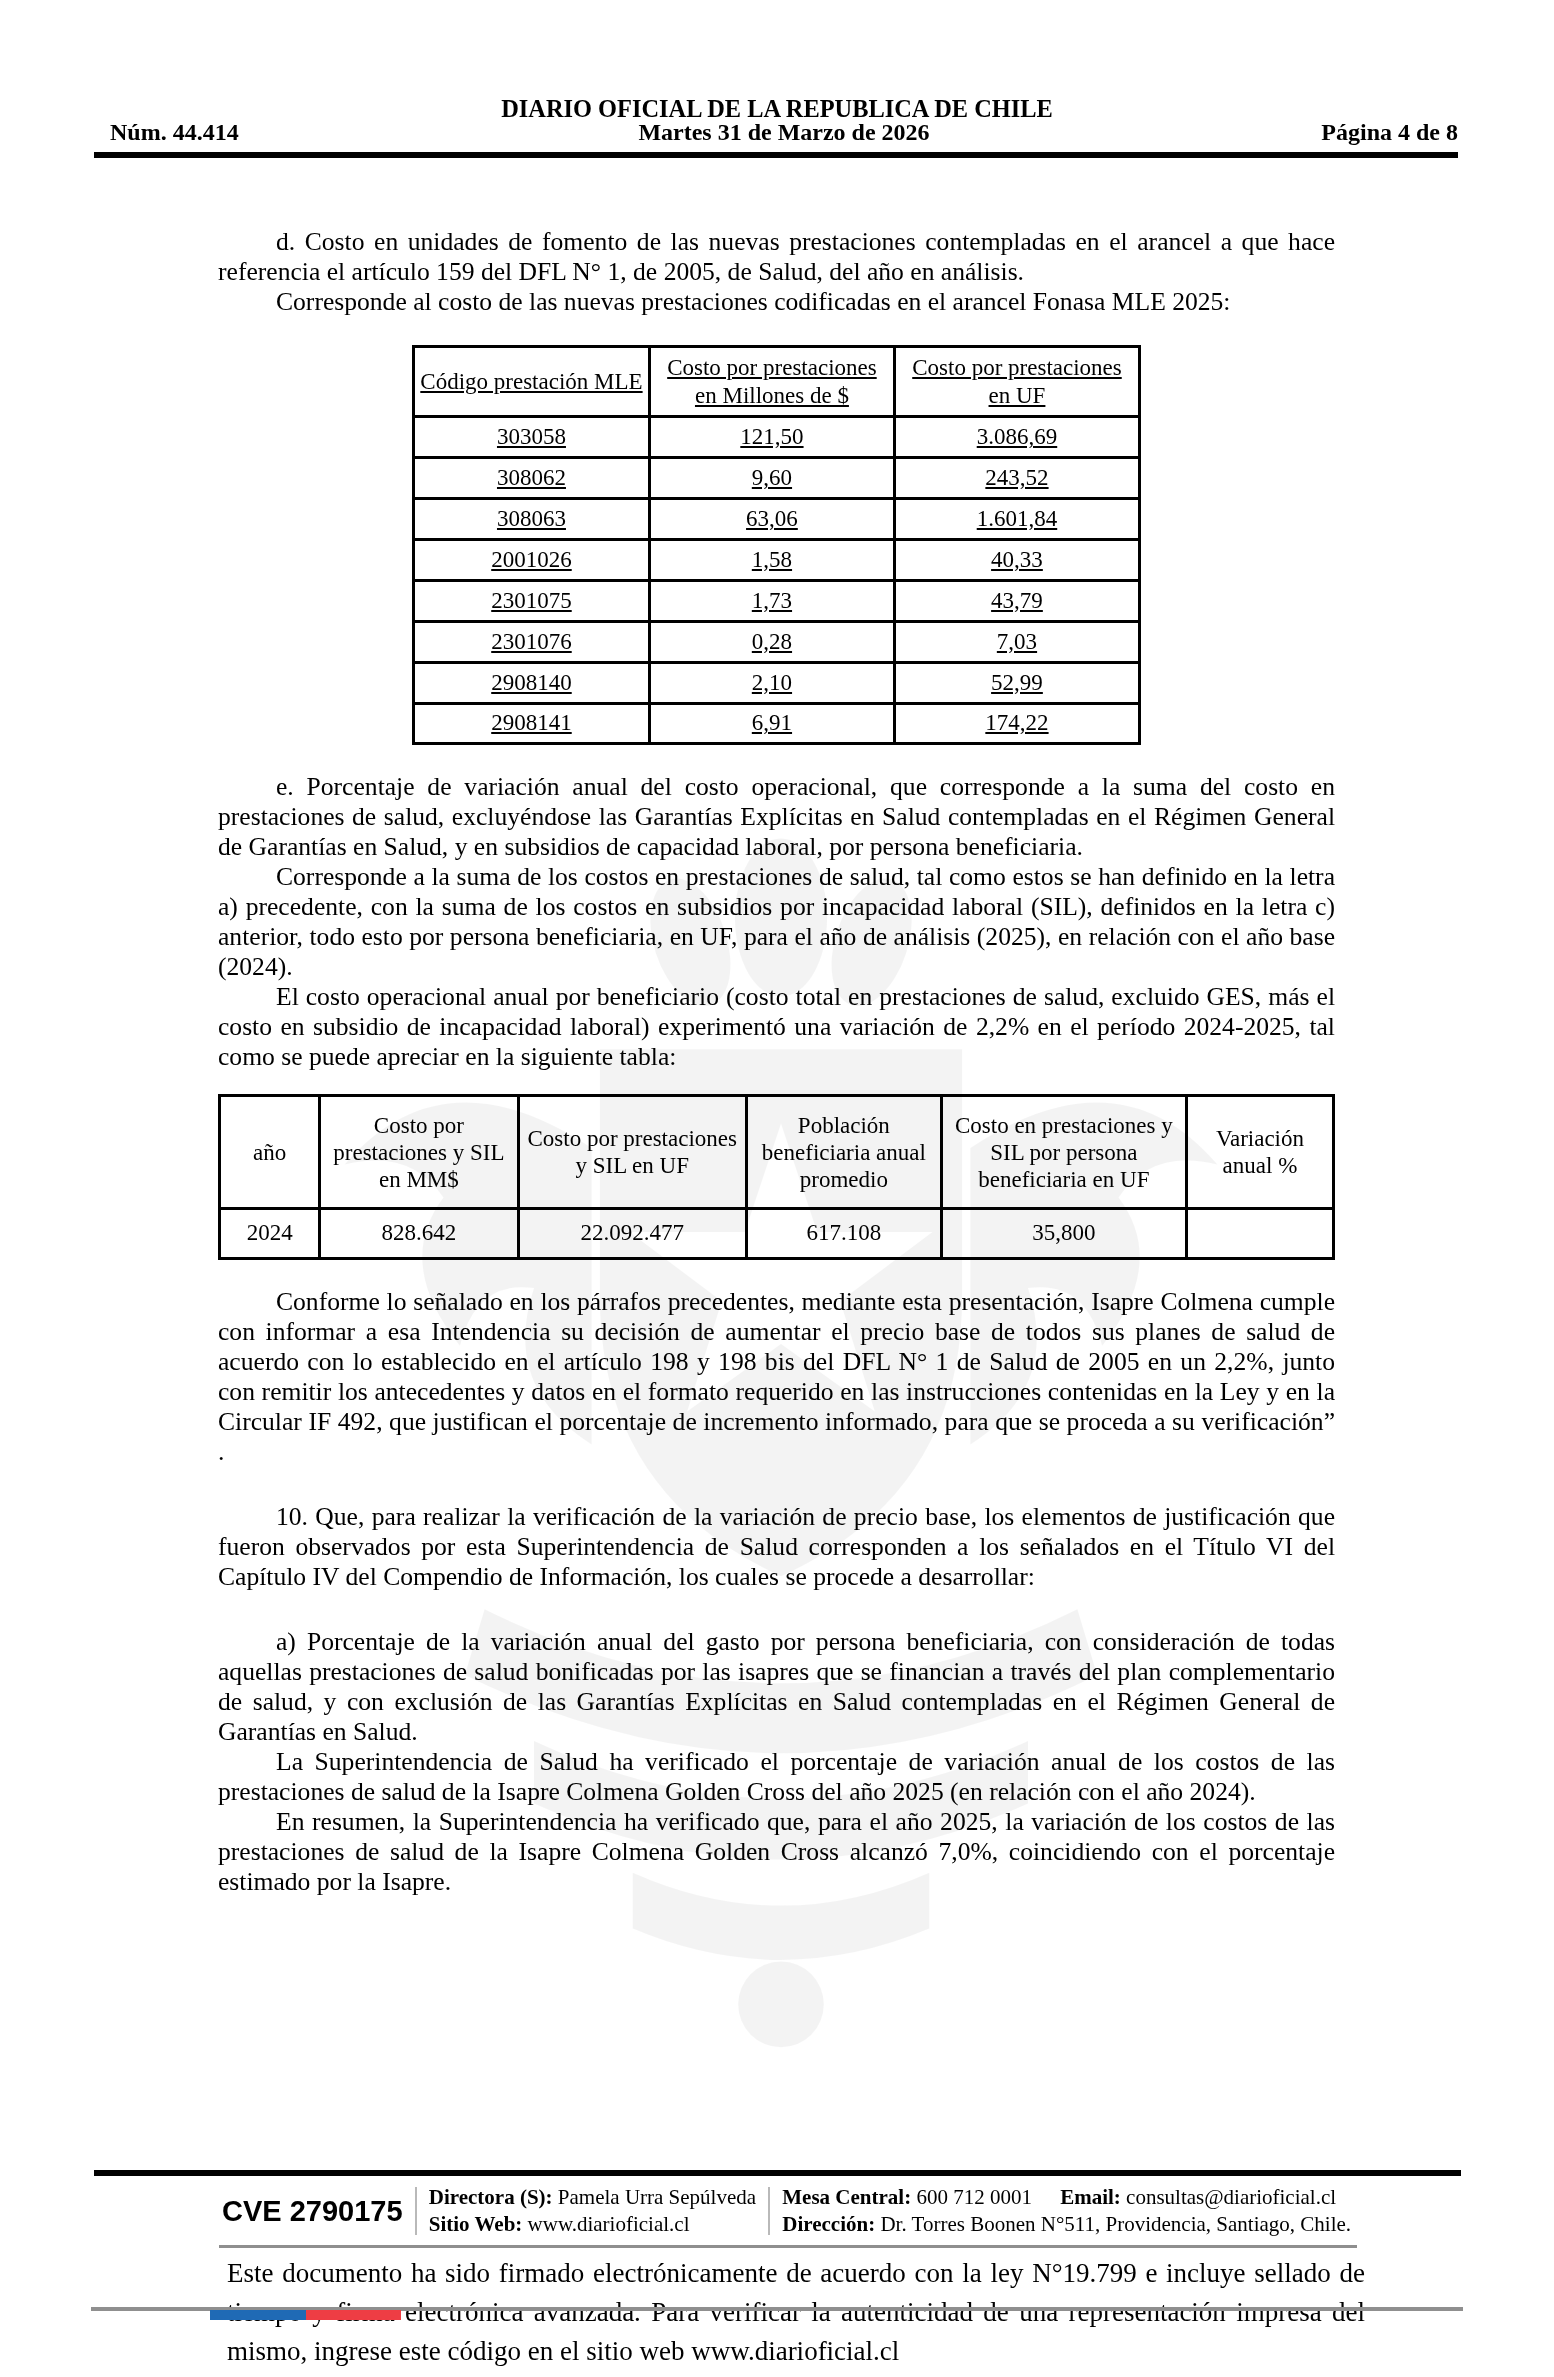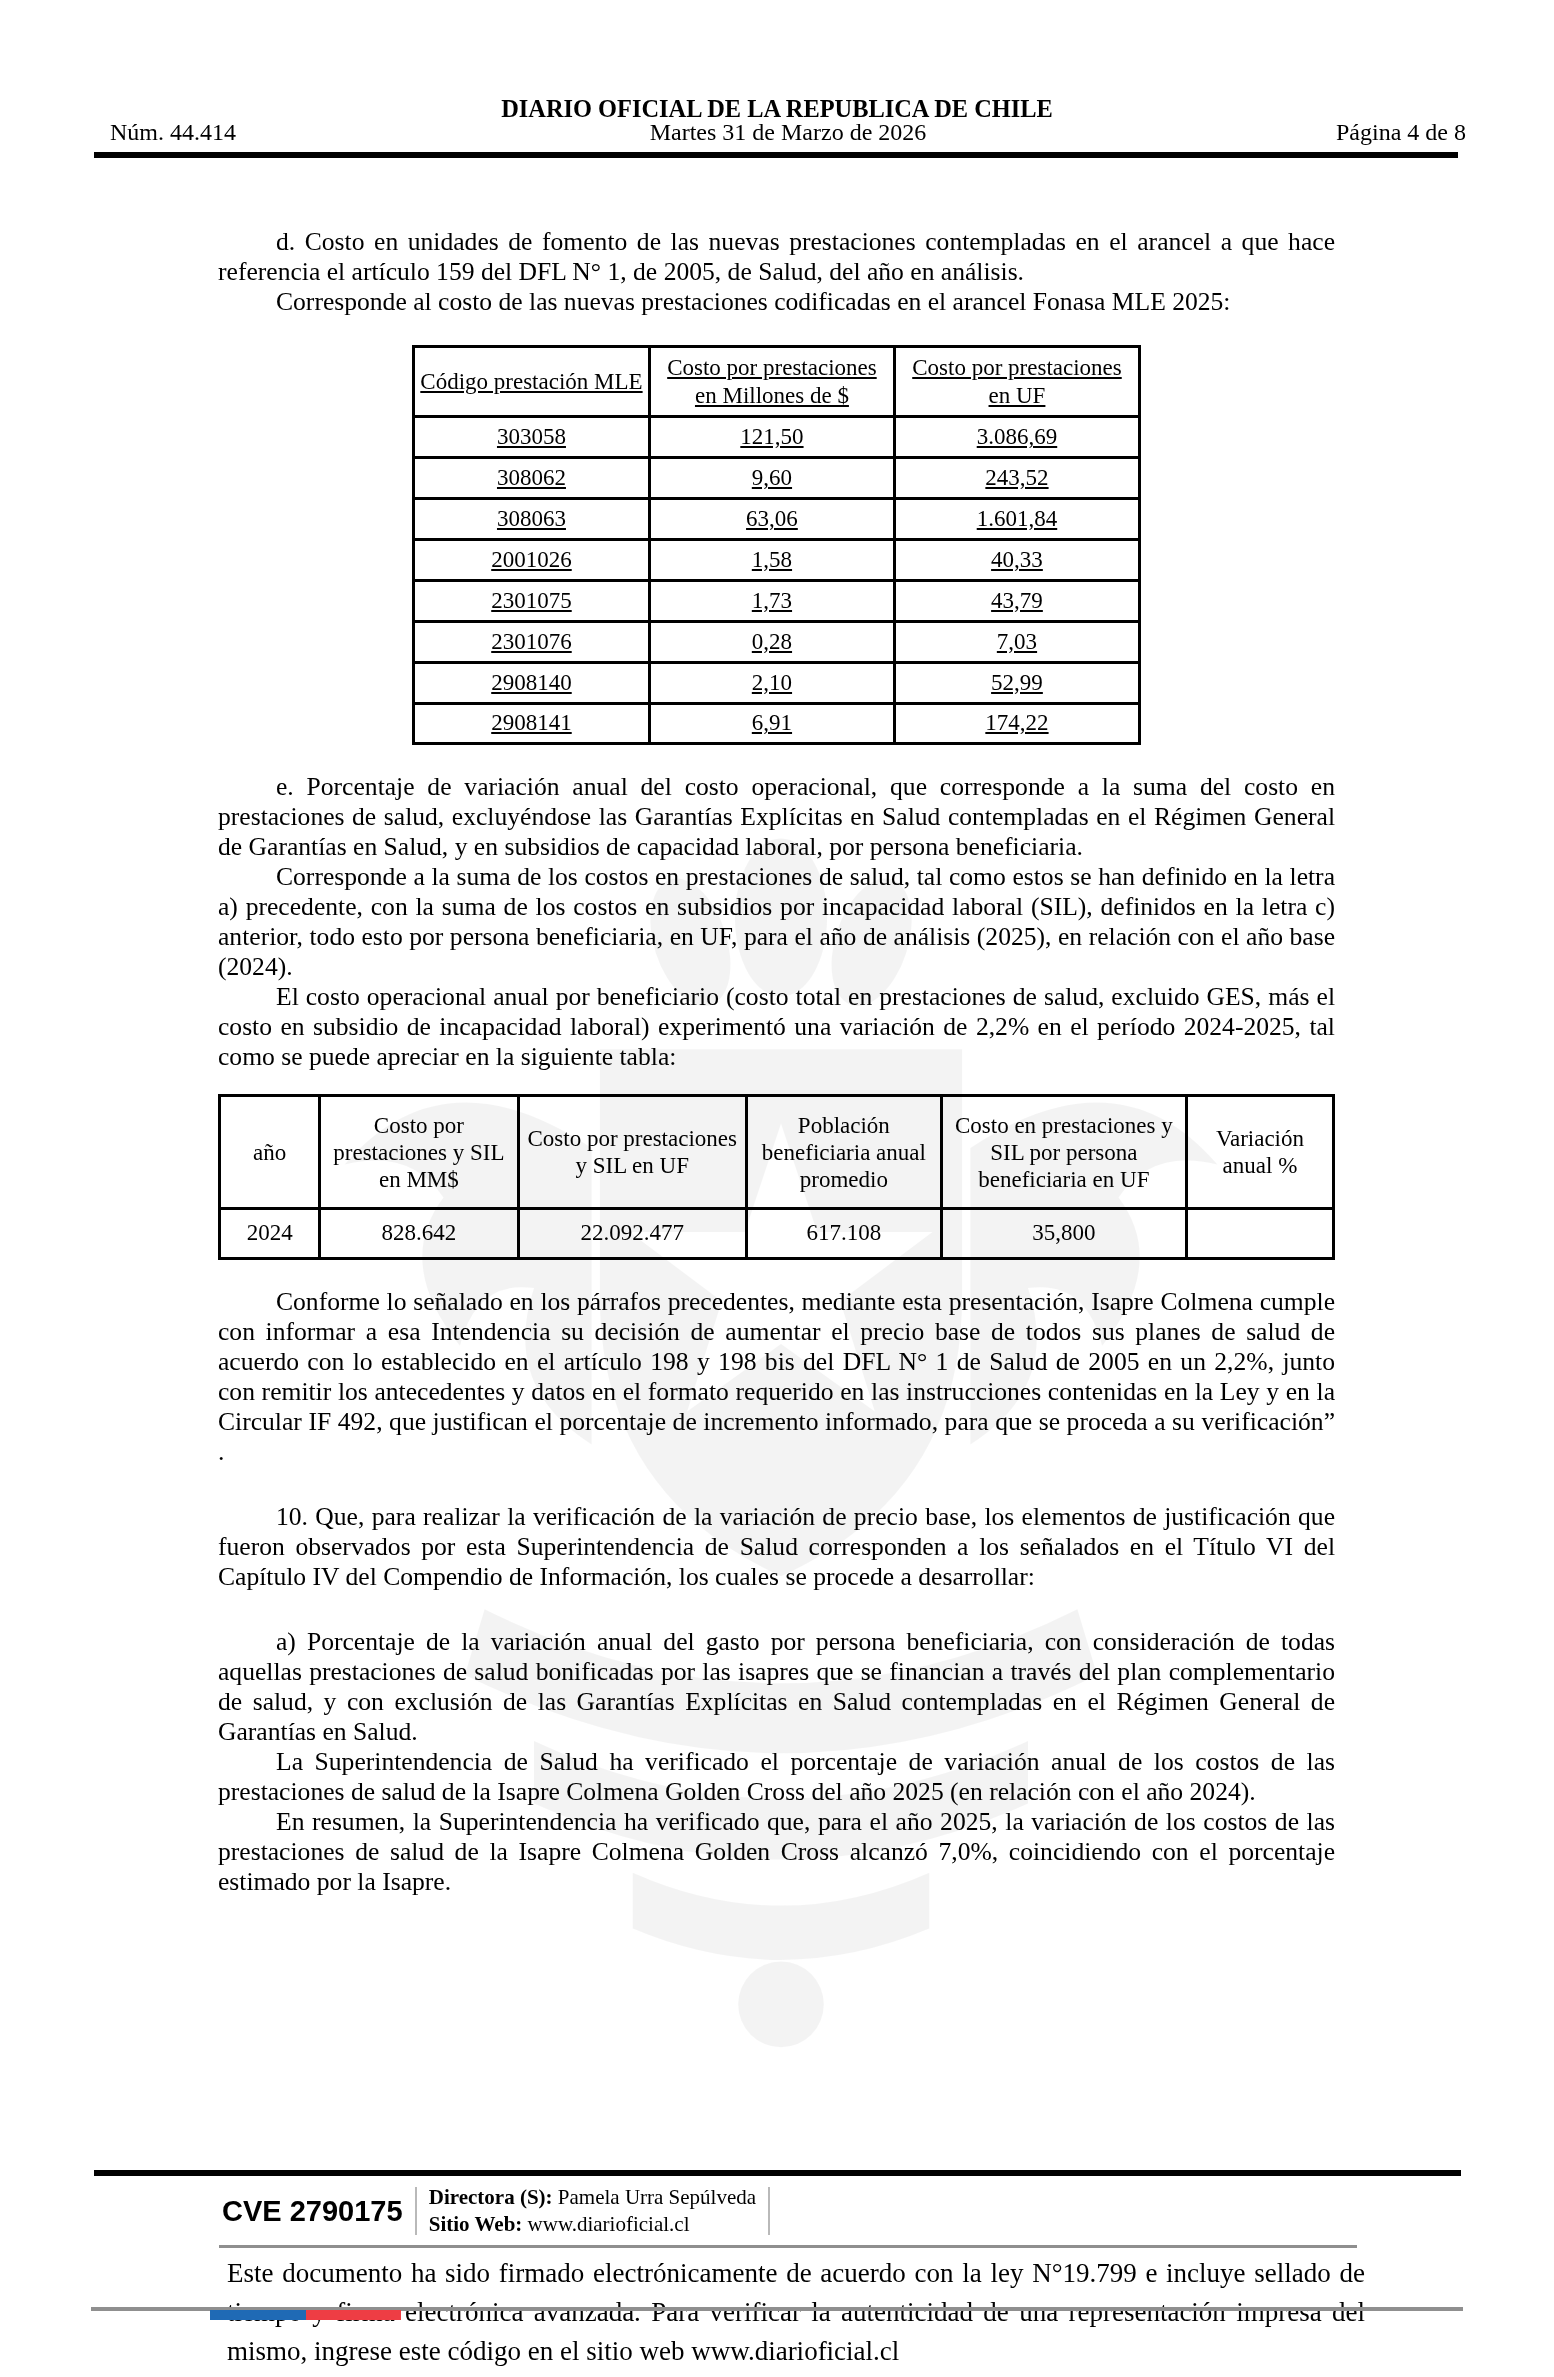--- a/index.html
+++ b/index.html
@@ -12,23 +12,23 @@
     overflow:hidden;
   }
   .page { position:absolute; inset:0; }
 
   
   .hdr-title {
     position:absolute; top:95px; left:0; right:0;
     text-align:center; font-weight:bold; font-size:24.4px;
   }
   .hdr-row {
-    position:absolute; top:119px; left:110px; right:88px;
+    position:absolute; top:119px; left:110px; right:96px;
     display:grid; grid-template-columns:1fr auto 1fr;
-    font-weight:normal; font-size:24px;
+    font-weight:bold; font-size:24px;
   }
   .hdr-row .left   { text-align:left; }
   .hdr-row .center { text-align:center; }
   .hdr-row .right  { text-align:right; }
   .rule-top {
     position:absolute; top:152px; left:94px; width:1364px; height:6.1px;
     background:#000;
   }
 
   
@@ -249,20 +249,32 @@
       <div>
         <b>Directora (S):</b>
         <span>Pamela Urra Sepúlveda</span>
       </div>
       <div>
         <b>Sitio Web:</b>
         <span>www.diarioficial.cl</span>
       </div>
     </div>
     <div class="vdiv"></div>
+    <div class="fcol">
+      <div>
+        <b>Mesa Central:</b>
+        <span>600 712 0001</span>
+        <b class="gap-left">Email:</b>
+        <span>consultas@diarioficial.cl</span>
+      </div>
+      <div>
+        <b>Dirección:</b>
+        <span>Dr. Torres Boonen N°511, Providencia, Santiago, Chile.</span>
+      </div>
+    </div>
   </div>
 
   <div class="rule-grey"></div>
   <p class="legal">Este documento ha sido firmado electrónicamente de acuerdo con la ley N°19.799 e incluye sellado de tiempo y firma electrónica avanzada. Para verificar la autenticidad de una representación impresa del mismo, ingrese este código en el sitio web www.diarioficial.cl</p>
   <div class="rule-bottom"></div>
   <div class="flag">
     <span class="blue" style="background: rgb(31, 106, 181);"></span>
     <span class="red" style="background: rgb(238, 61, 68);"></span>
   </div>
 

